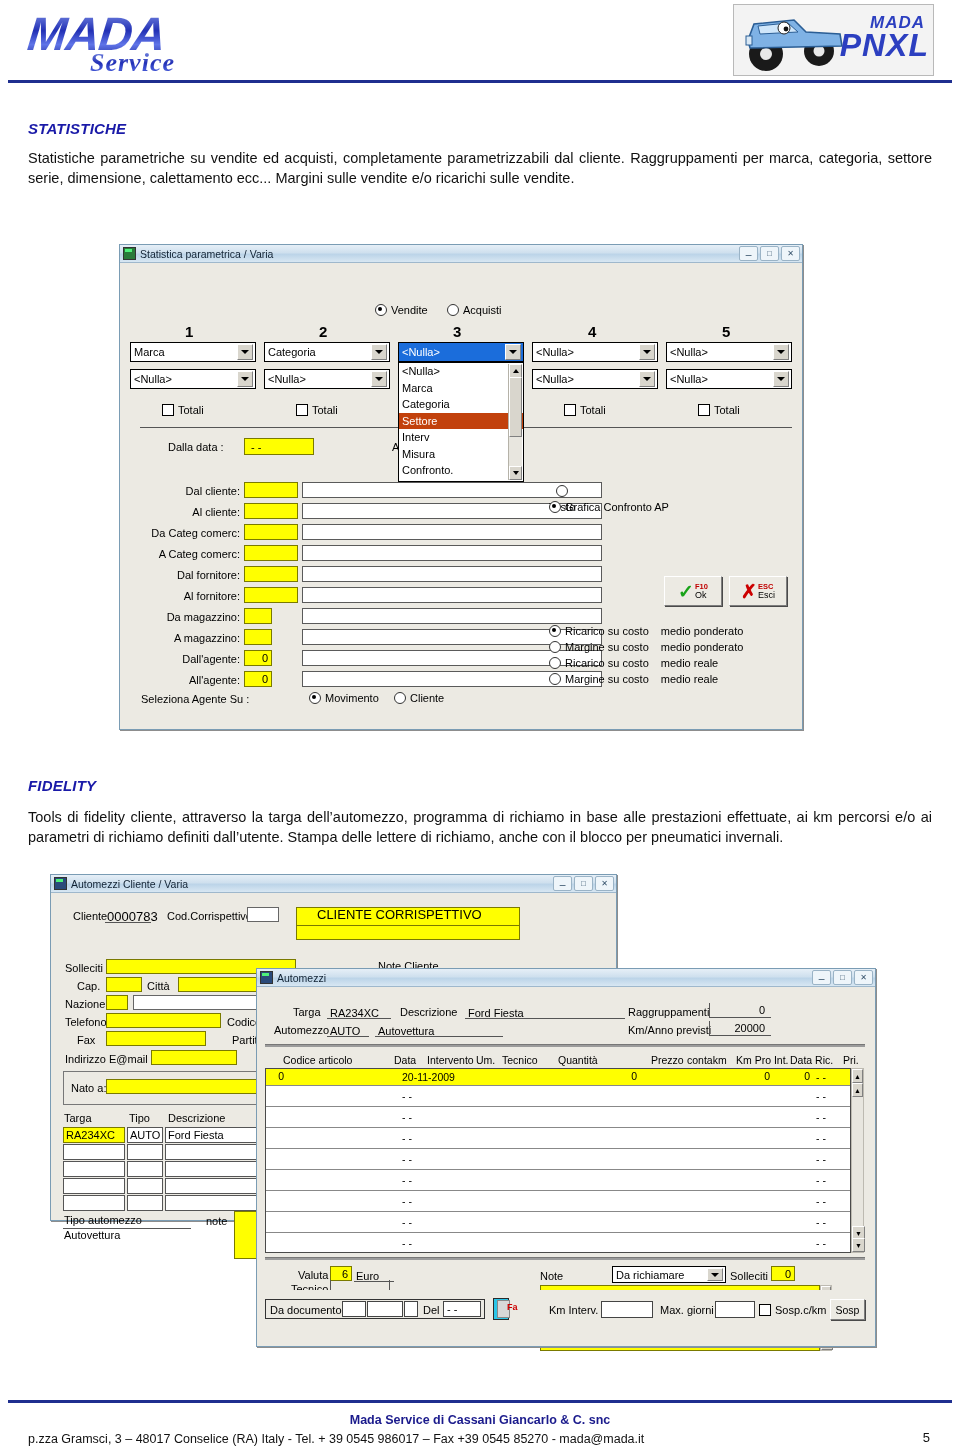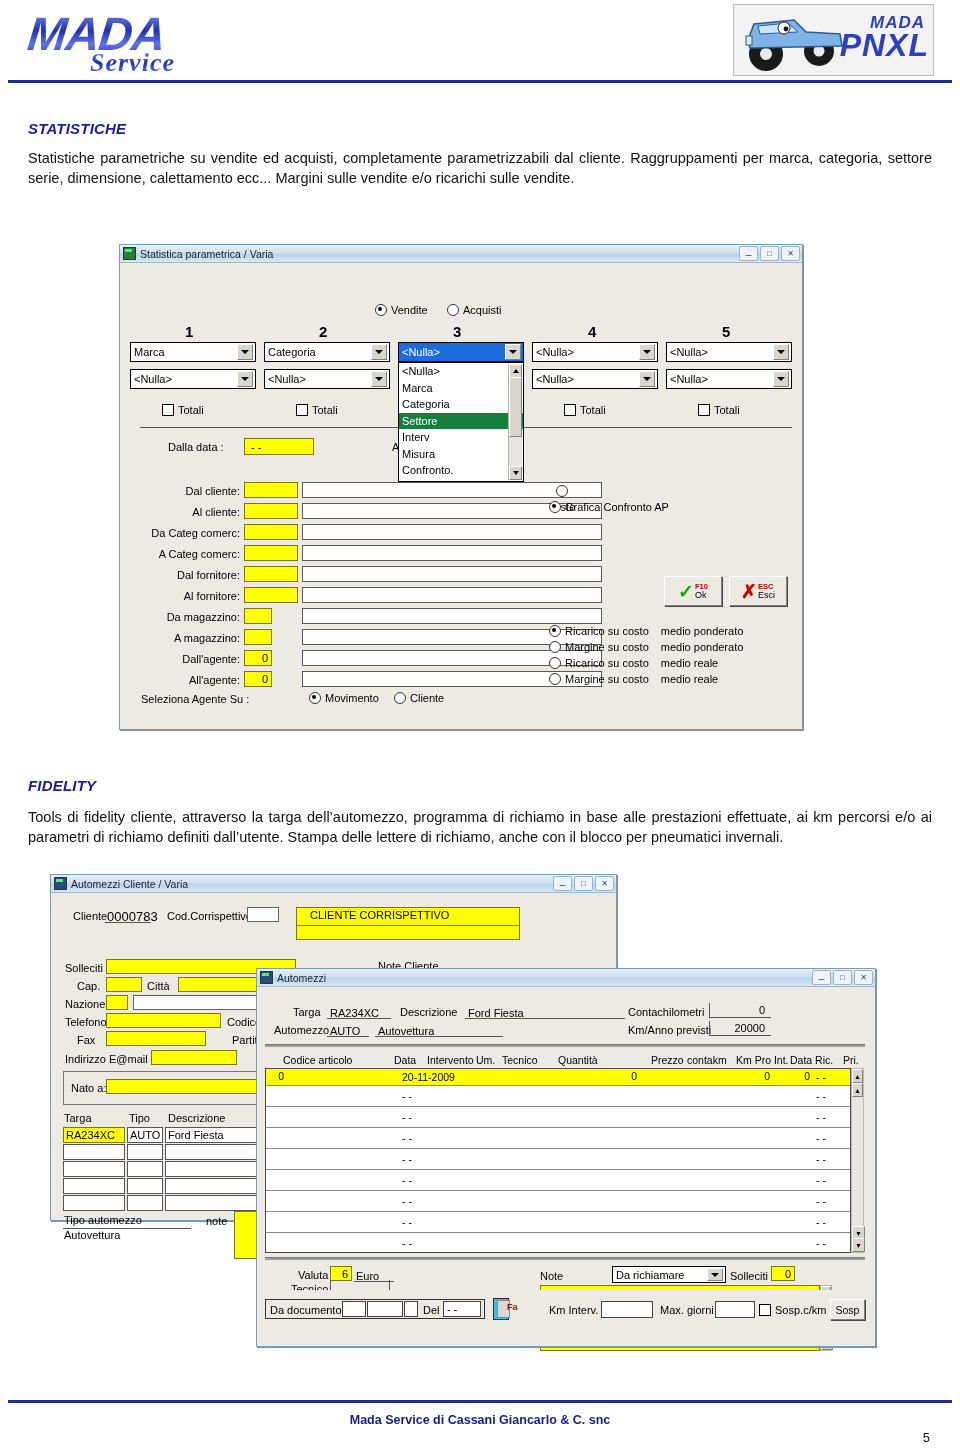--- a/index.html
+++ b/index.html
@@ -104,21 +104,21 @@
       font-size:11px;color:#000;}
   .yf.r{text-align:right;padding-right:3px;}
   .wf{position:absolute;background:#fff;border:1px solid #5a5a5a;box-sizing:border-box;
       font-size:11px;color:#000;}
   .ul{position:absolute;border-bottom:1px solid #555;}
   .hr{position:absolute;height:1px;background:#555;}
 
   
   .ddlist{position:absolute;background:#fff;border:1px solid #000;box-sizing:border-box;}
   .ddlist .it{font-size:11px;padding-left:3px;height:16.5px;line-height:16.5px;color:#000;}
-  .ddlist .it.sel{background:#15803d;color:#fff;}
+  .ddlist .it.sel{background:#c2410c;color:#fff;}
   .ddscroll{position:absolute;right:1px;top:1px;bottom:1px;width:13px;background:#e8e6df;
        border-left:1px solid #b5b2a8;}
   .ddscroll .ar{height:12px;background:#d9d6cd;border:1px solid #fff;
        border-right-color:#808080;border-bottom-color:#808080;
        display:flex;align-items:center;justify-content:center;}
   .ddscroll .ar.up:after{content:"";border-left:3px solid transparent;border-right:3px solid transparent;border-bottom:4px solid #000;}
   .ddscroll .ar.dn:after{content:"";border-left:3px solid transparent;border-right:3px solid transparent;border-top:4px solid #000;}
   .ddscroll .thumb{position:absolute;left:0;width:11px;background:#d9d6cd;border:1px solid #fff;
        border-right-color:#808080;border-bottom-color:#808080;}
 
@@ -399,21 +399,21 @@
         <div class="wbtn">✕</div>
       </div>
     </div>
     <div class="cli">
       <div class="lbl" style="left:22px;top:17px;">Cliente</div>
       <div class="ul" style="left:54px;top:14px;width:46px;height:15px;">
         <span style="font-size:13px;padding-left:2px;">0000783</span>
       </div>
       <div class="lbl" style="left:116px;top:17px;">Cod.Corrispettivo</div>
       <div class="wf" style="left:196px;top:14px;width:32px;height:15px;border-color:#666;"></div>
-      <div class="yf" style="left:245px;top:14px;width:224px;height:26px;padding-left:13px;line-height:14px;font-size:11px;">CLIENTE CORRISPETTIVO</div>
+      <div class="yf" style="left:245px;top:14px;width:224px;height:26px;padding-left:20px;line-height:14px;font-size:13px;">CLIENTE CORRISPETTIVO</div>
       <div class="yf" style="left:245px;top:32px;width:224px;height:15px;"></div>
 
       <div class="lbl" style="left:14px;top:69px;">Solleciti</div>
       <div class="yf" style="left:55px;top:66px;width:190px;height:15px;"></div>
       <div class="lbl" style="left:26px;top:87px;">Cap.</div>
       <div class="yf" style="left:55px;top:84px;width:36px;height:15px;"></div>
       <div class="lbl" style="left:96px;top:87px;">Città</div>
       <div class="yf" style="left:127px;top:84px;width:160px;height:15px;"></div>
       <div class="lbl" style="left:293px;top:87px;">Pr.</div>
       <div class="yf" style="left:312px;top:84px;width:20px;height:15px;"></div>
@@ -488,21 +488,21 @@
     <div class="cli">
 
       <div class="lbl" style="left:36px;top:19px;">Targa</div>
       <div class="ul" style="left:70px;top:16px;width:64px;height:15px;">
         <span style="font-size:11px;padding-left:3px;">RA234XC</span>
       </div>
       <div class="lbl" style="left:143px;top:19px;">Descrizione</div>
       <div class="ul" style="left:208px;top:16px;width:160px;height:15px;">
         <span style="font-size:11px;padding-left:3px;">Ford Fiesta</span>
       </div>
-      <div class="lbl" style="left:371px;top:19px;">Contachilometri</div>
+      <div class="lbl" style="left:371px;top:19px;">Raggruppamenti</div>
       <div class="wf r" style="left:452px;top:16px;width:62px;height:15px;border:none;border-left:1px solid #555;border-bottom:1px solid #555;text-align:right;padding-right:6px;line-height:14px;background:transparent;">0</div>
 
       <div class="lbl" style="left:17px;top:37px;">Automezzo</div>
       <div class="ul" style="left:70px;top:34px;width:42px;height:15px;">
         <span style="font-size:11px;padding-left:3px;">AUTO</span>
       </div>
       <div class="ul" style="left:118px;top:34px;width:128px;height:15px;">
         <span style="font-size:11px;padding-left:3px;">Autovettura</span>
       </div>
       <div class="lbl" style="left:371px;top:37px;">Km/Anno previsti</div>
@@ -641,15 +641,16 @@
         <span>Sosp.c/km</span>
       </div>
       <div class="btn3d" style="left:573px;top:9px;width:33px;height:19px;font-size:10.5px;">
         <span>Sosp</span>
       </div>
     </div>
   </div>
 
   <div class="ftr-rule"></div>
   <div class="ftr1">Mada Service di Cassani Giancarlo &amp; C. snc</div>
+  <div class="ftr2">p.zza Gramsci, 3 – 48017 Conselice (RA) Italy - Tel. + 39 0545 986017 – Fax +39 0545 85270 - mada@mada.it</div>
   <div class="pgno">5</div>
 
 </div>
 
 </body></html>

